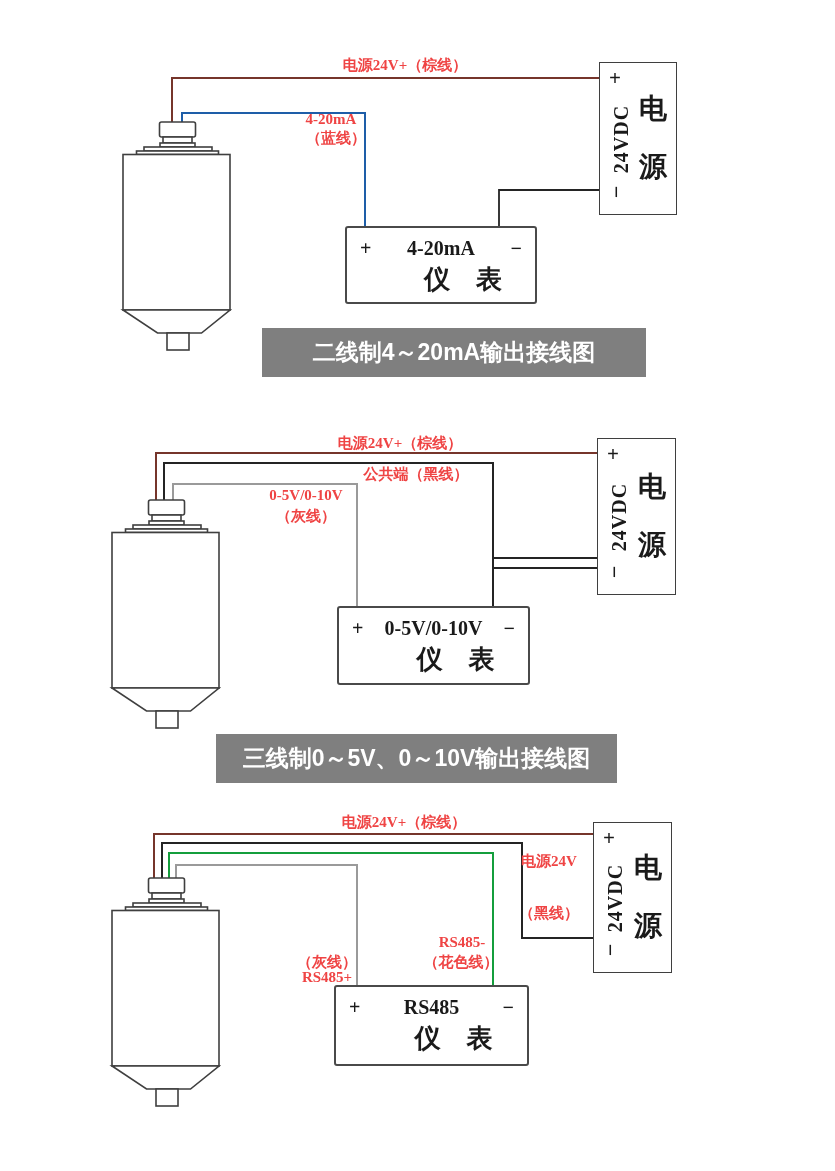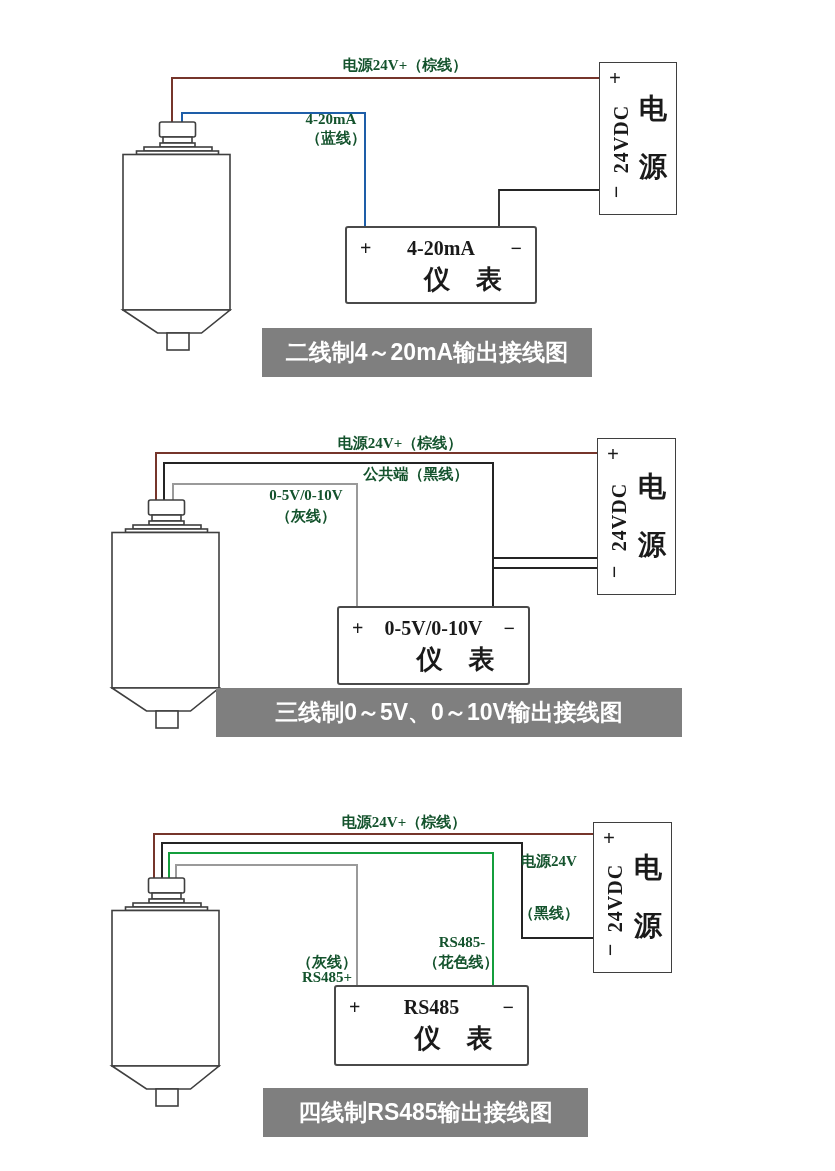--- a/index.html
+++ b/index.html
@@ -2,21 +2,21 @@
 <html><head>
 <meta charset="utf-8">
 <style>
   html,body{margin:0;padding:0;background:#ffffff;}
   #canvas{position:relative;width:835px;height:1171px;background:#ffffff;overflow:hidden;
           font-family:"Liberation Serif","DejaVu Serif",serif;color:#1a1a1a;}
   #wires{position:absolute;left:0;top:0;}
 
   
   .wire-label{position:absolute;transform:translateX(-50%);white-space:nowrap;
-              font-weight:bold;font-size:15px;line-height:1;color:#14532d;}
+              font-weight:bold;font-size:15px;line-height:1;color:#ef4444;}
 
   
   .power-box{position:absolute;background:#ffffff;border:1.6px solid #3f3f3f;box-sizing:border-box;}
   .ps-plus{position:absolute;left:9px;top:5px;font-size:21px;font-weight:bold;line-height:1;}
   .ps-minus{position:absolute;left:10px;bottom:11px;font-size:22px;font-weight:bold;line-height:1;
             transform:rotate(90deg);}
   .ps-voltage{position:absolute;left:21px;top:50%;transform:translate(-50%,-50%) rotate(-90deg);
               font-size:20px;font-weight:bold;letter-spacing:1px;white-space:nowrap;}
   .ps-name{position:absolute;right:7px;top:50%;transform:translateY(-50%);width:30px;
            font-size:28px;font-weight:bold;line-height:2.1;word-break:break-all;text-align:left;}
@@ -83,21 +83,21 @@
       <span>4-20mA</span>
       <span>−</span>
     </div>
     <div class="meter-row2">仪　表</div>
   </div>
 
   <div class="wire-label" style="left:405px;top:58px">电源24V+（棕线）</div>
   <div class="wire-label" style="left:331px;top:112px">4-20mA</div>
   <div class="wire-label" style="left:336px;top:131px">（蓝线）</div>
 
-  <div class="banner" style="left:262px;top:328px;width:330px;height:49px">二线制4～20mA输出接线图</div>
+  <div class="banner" style="left:262px;top:328px;width:384px;height:49px">二线制4～20mA输出接线图</div>
 
   <div class="power-box" style="left:597px;top:438px;width:79px;height:157px">
     <span class="ps-plus">+</span>
     <span class="ps-voltage">24VDC</span>
     <span class="ps-minus">−</span>
     <span class="ps-name">电源</span>
   </div>
 
   <div class="meter-box" style="left:337px;top:606px;width:193px;height:79px">
     <div class="meter-row1">
@@ -106,21 +106,21 @@
       <span>−</span>
     </div>
     <div class="meter-row2">仪　表</div>
   </div>
 
   <div class="wire-label" style="left:400px;top:436px">电源24V+（棕线）</div>
   <div class="wire-label" style="left:416px;top:467px">公共端（黑线）</div>
   <div class="wire-label" style="left:306px;top:488px">0-5V/0-10V</div>
   <div class="wire-label" style="left:306px;top:509px">（灰线）</div>
 
-  <div class="banner" style="left:216px;top:688px;width:466px;height:49px">三线制0～5V、0～10V输出接线图</div>
+  <div class="banner" style="left:216px;top:734px;width:401px;height:49px">三线制0～5V、0～10V输出接线图</div>
 
   <div class="power-box" style="left:593px;top:822px;width:79px;height:151px">
     <span class="ps-plus">+</span>
     <span class="ps-voltage">24VDC</span>
     <span class="ps-minus">−</span>
     <span class="ps-name">电源</span>
   </div>
 
   <div class="meter-box" style="left:334px;top:985px;width:195px;height:81px">
     <div class="meter-row1">
@@ -132,15 +132,14 @@
   </div>
 
   <div class="wire-label" style="left:404px;top:815px">电源24V+（棕线）</div>
   <div class="wire-label" style="left:549px;top:854px">电源24V</div>
   <div class="wire-label" style="left:549px;top:906px">（黑线）</div>
   <div class="wire-label" style="left:327px;top:970px">RS485+</div>
   <div class="wire-label" style="left:327px;top:955px">（灰线）</div>
   <div class="wire-label" style="left:462px;top:935px">RS485-</div>
   <div class="wire-label" style="left:461px;top:955px">（花色线）</div>
 
-  <div class="banner" style="left:263px;top:1088px;width:325px;height:49px">四线制RS485输出接线图</div>
 
 </div>
 
 </body></html>

